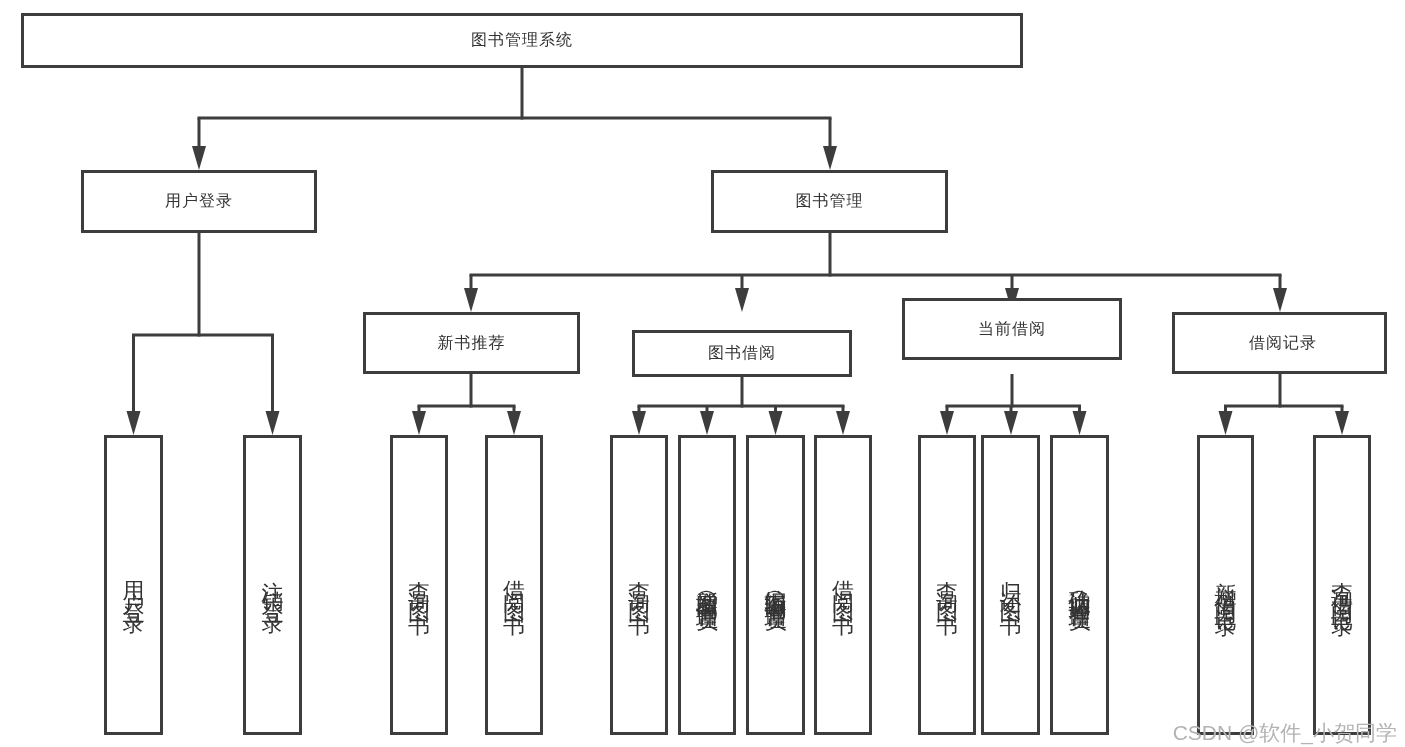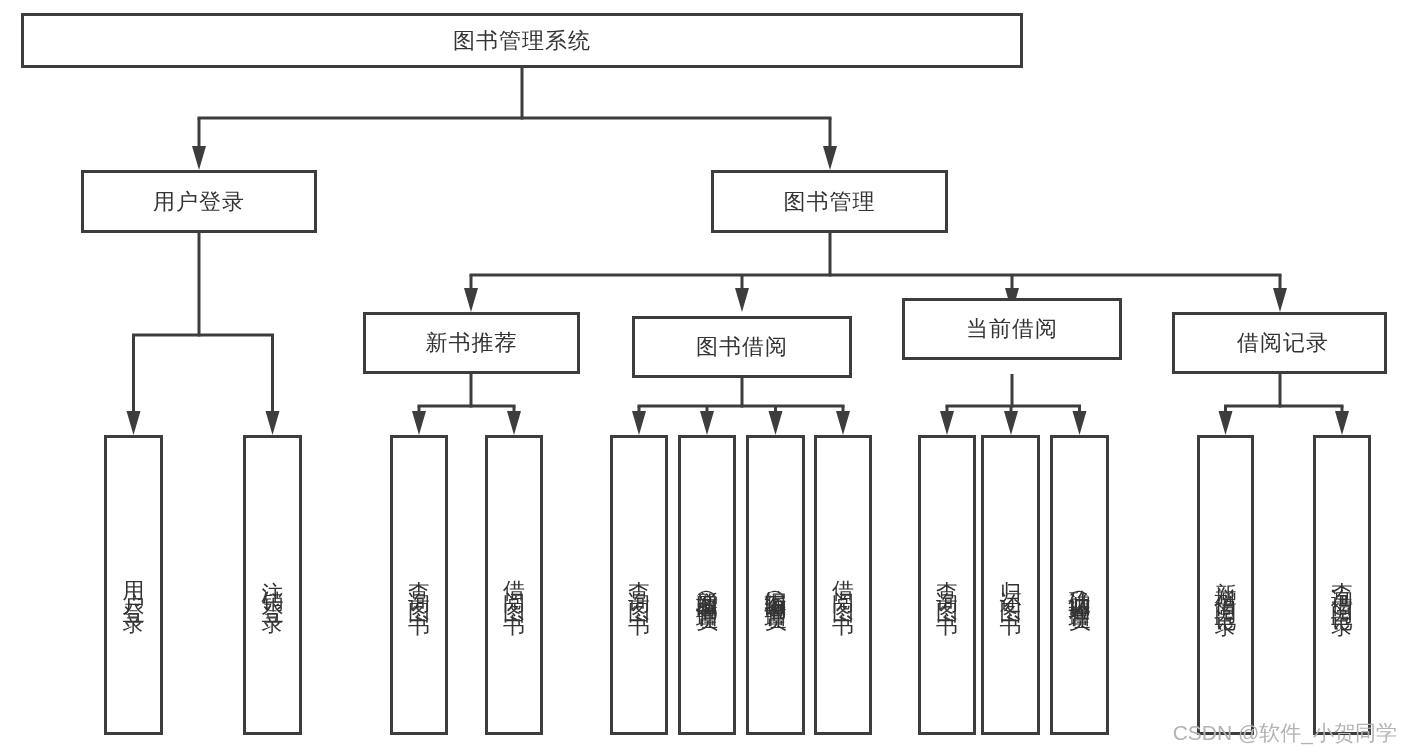--- a/index.html
+++ b/index.html
@@ -21,21 +21,21 @@
     position: absolute;
     box-sizing: border-box;
     border: 3px solid #3d3d3d;
     background: #ffffff;
     display: flex;
     align-items: center;
     justify-content: center;
     z-index: 2;
   }
   .node .hlabel {
-    font-size: 22px;
+    font-size: 16px;
     color: #333333;
     letter-spacing: 1px;
     white-space: nowrap;
   }
   .leaf {
     position: absolute;
     box-sizing: border-box;
     border: 3px solid #3d3d3d;
     background: #ffffff;
     display: flex;
@@ -150,21 +150,21 @@
   <div class="node" style="left:81px; top:170px; width:236px; height:63px;">
     <span class="hlabel">用户登录</span>
   </div>
   <div class="node" style="left:363px; top:312px; width:217px; height:62px;">
     <span class="hlabel">新书推荐</span>
   </div>
 
   <div class="node" style="left:711px; top:170px; width:237px; height:63px;">
     <span class="hlabel">图书管理</span>
   </div>
-  <div class="node" style="left:632px; top:316px; width:220px; height:62px;align-items:center;">
+  <div class="node" style="left:632px; top:330px; width:220px; height:47px;align-items:center;">
     <span class="hlabel">图书借阅</span>
   </div>
   <div class="node" style="left:902px; top:298px; width:220px; height:62px;">
     <span class="hlabel">当前借阅</span>
   </div>
   <div class="node" style="left:1172px; top:312px; width:215px; height:62px;padding-left:7px;">
     <span class="hlabel">借阅记录</span>
   </div>
 
   <div class="leaf" style="left:104px; width:59px;">

